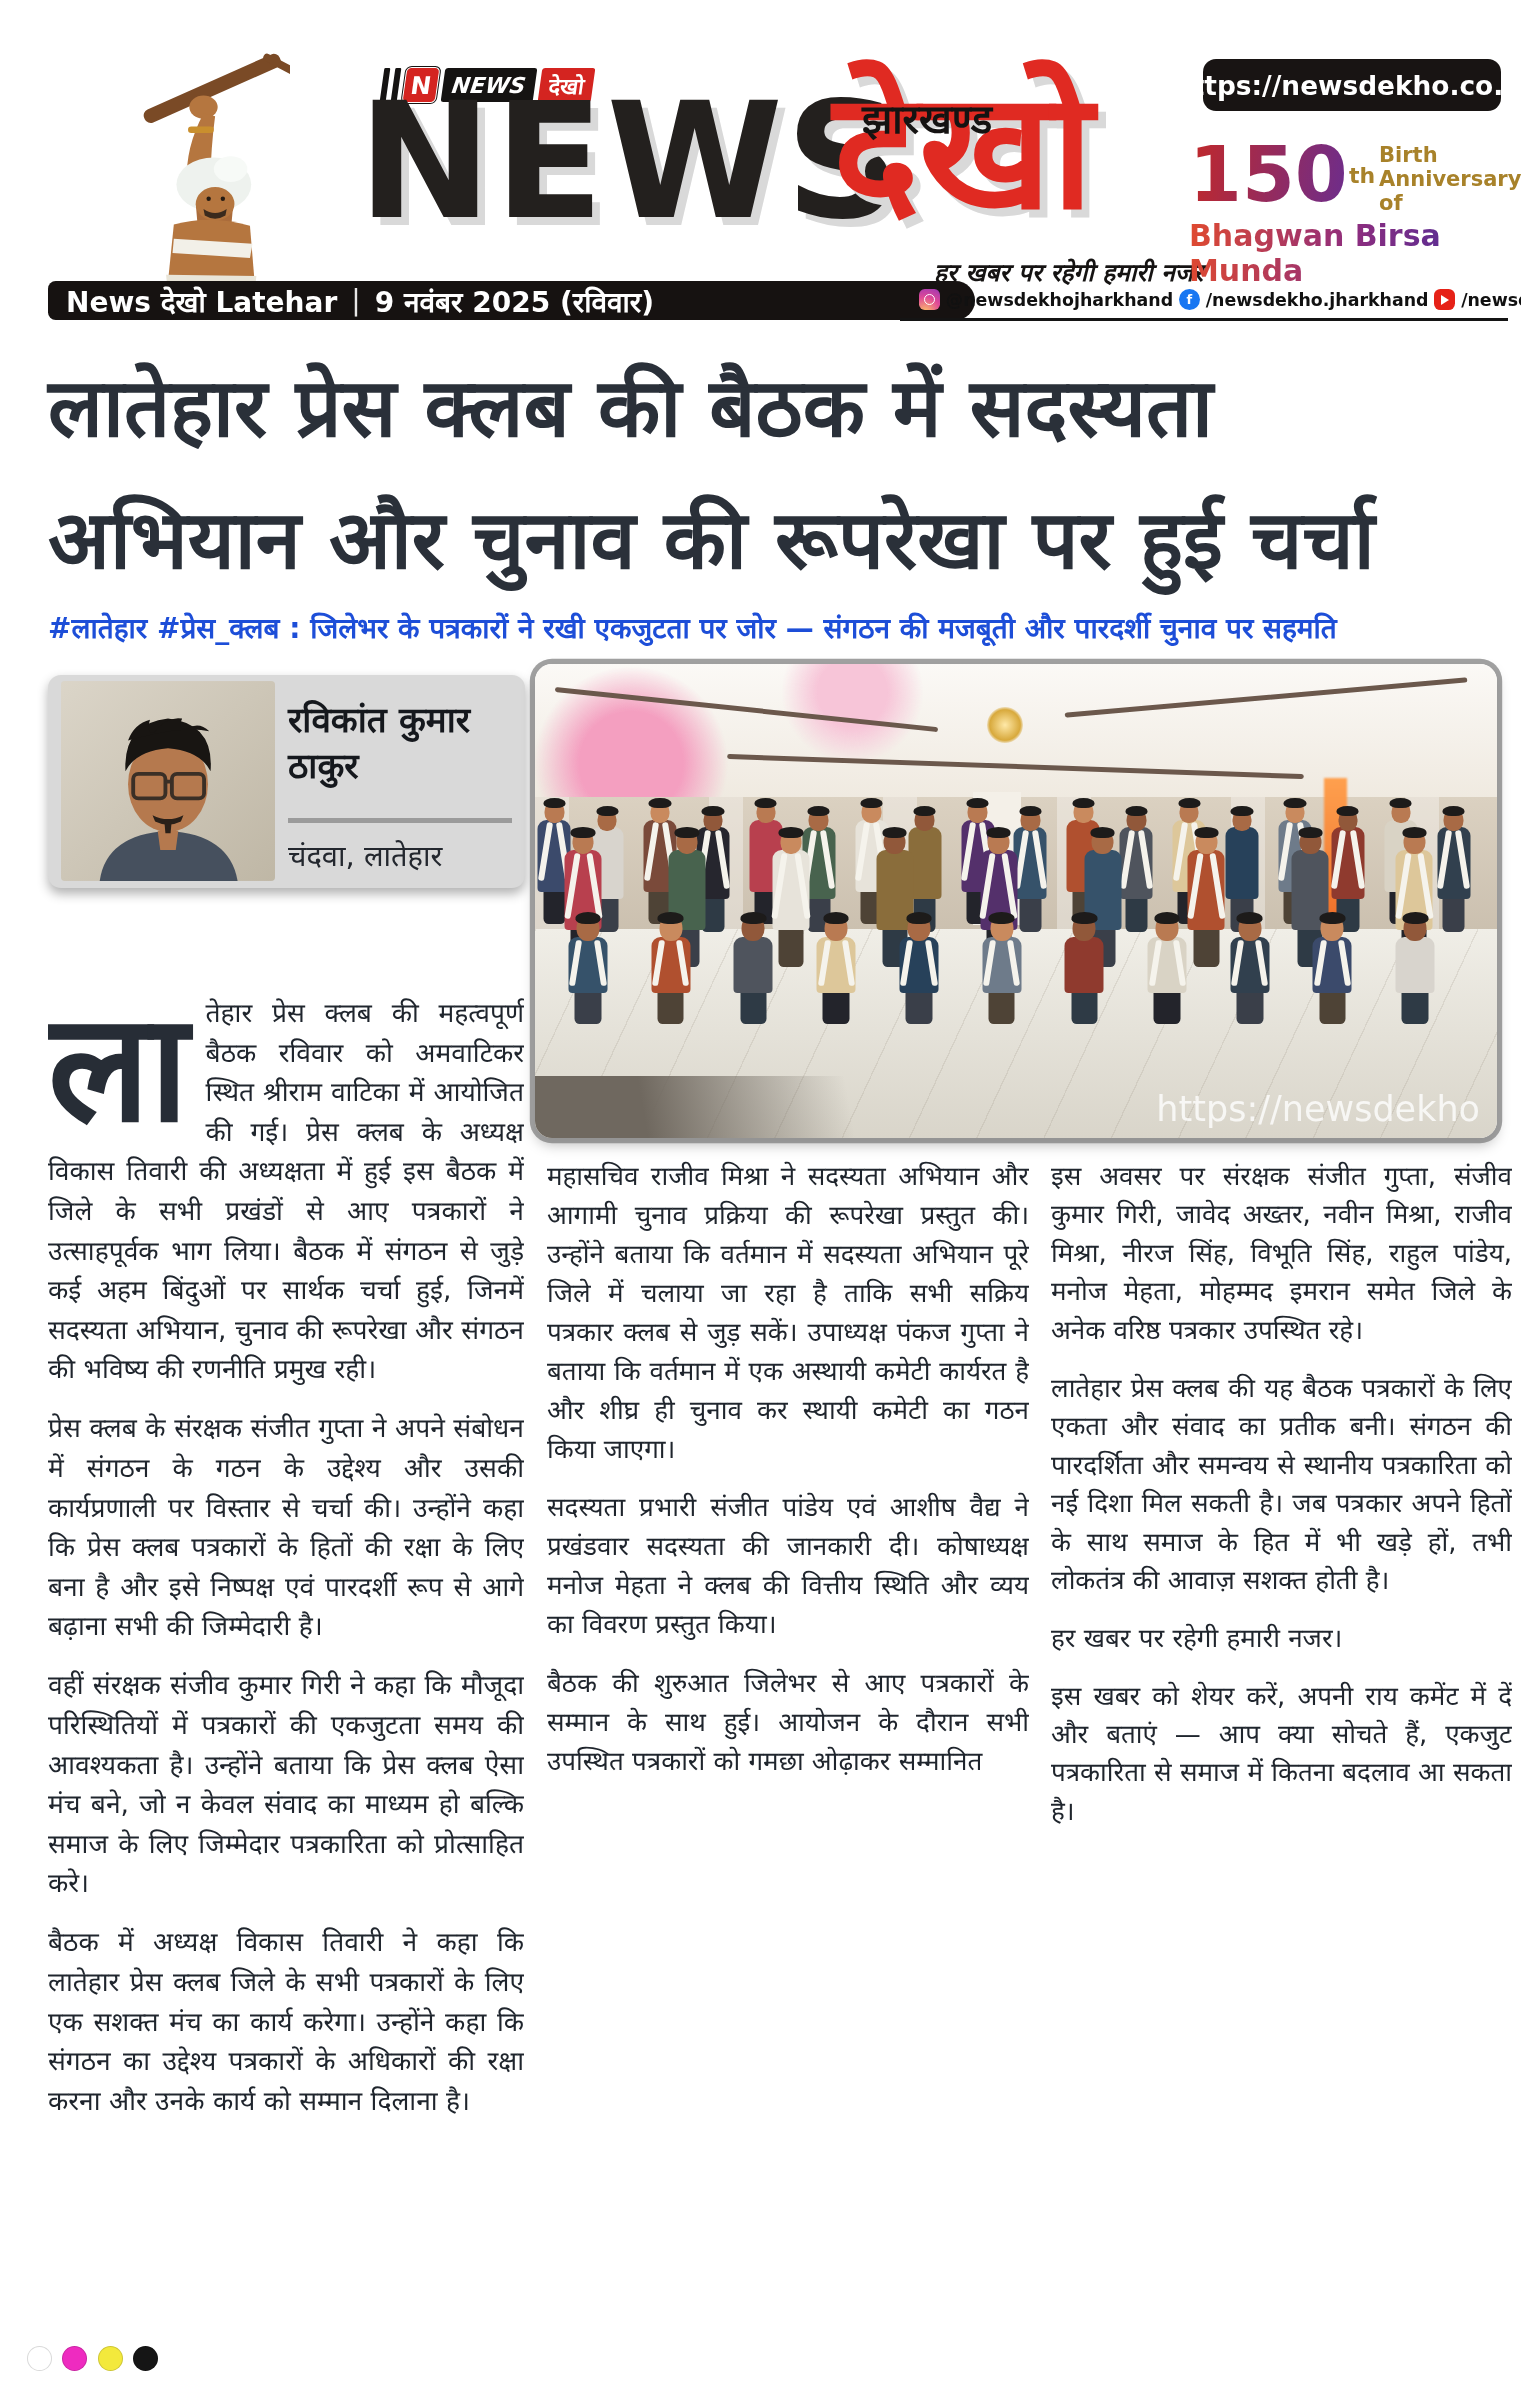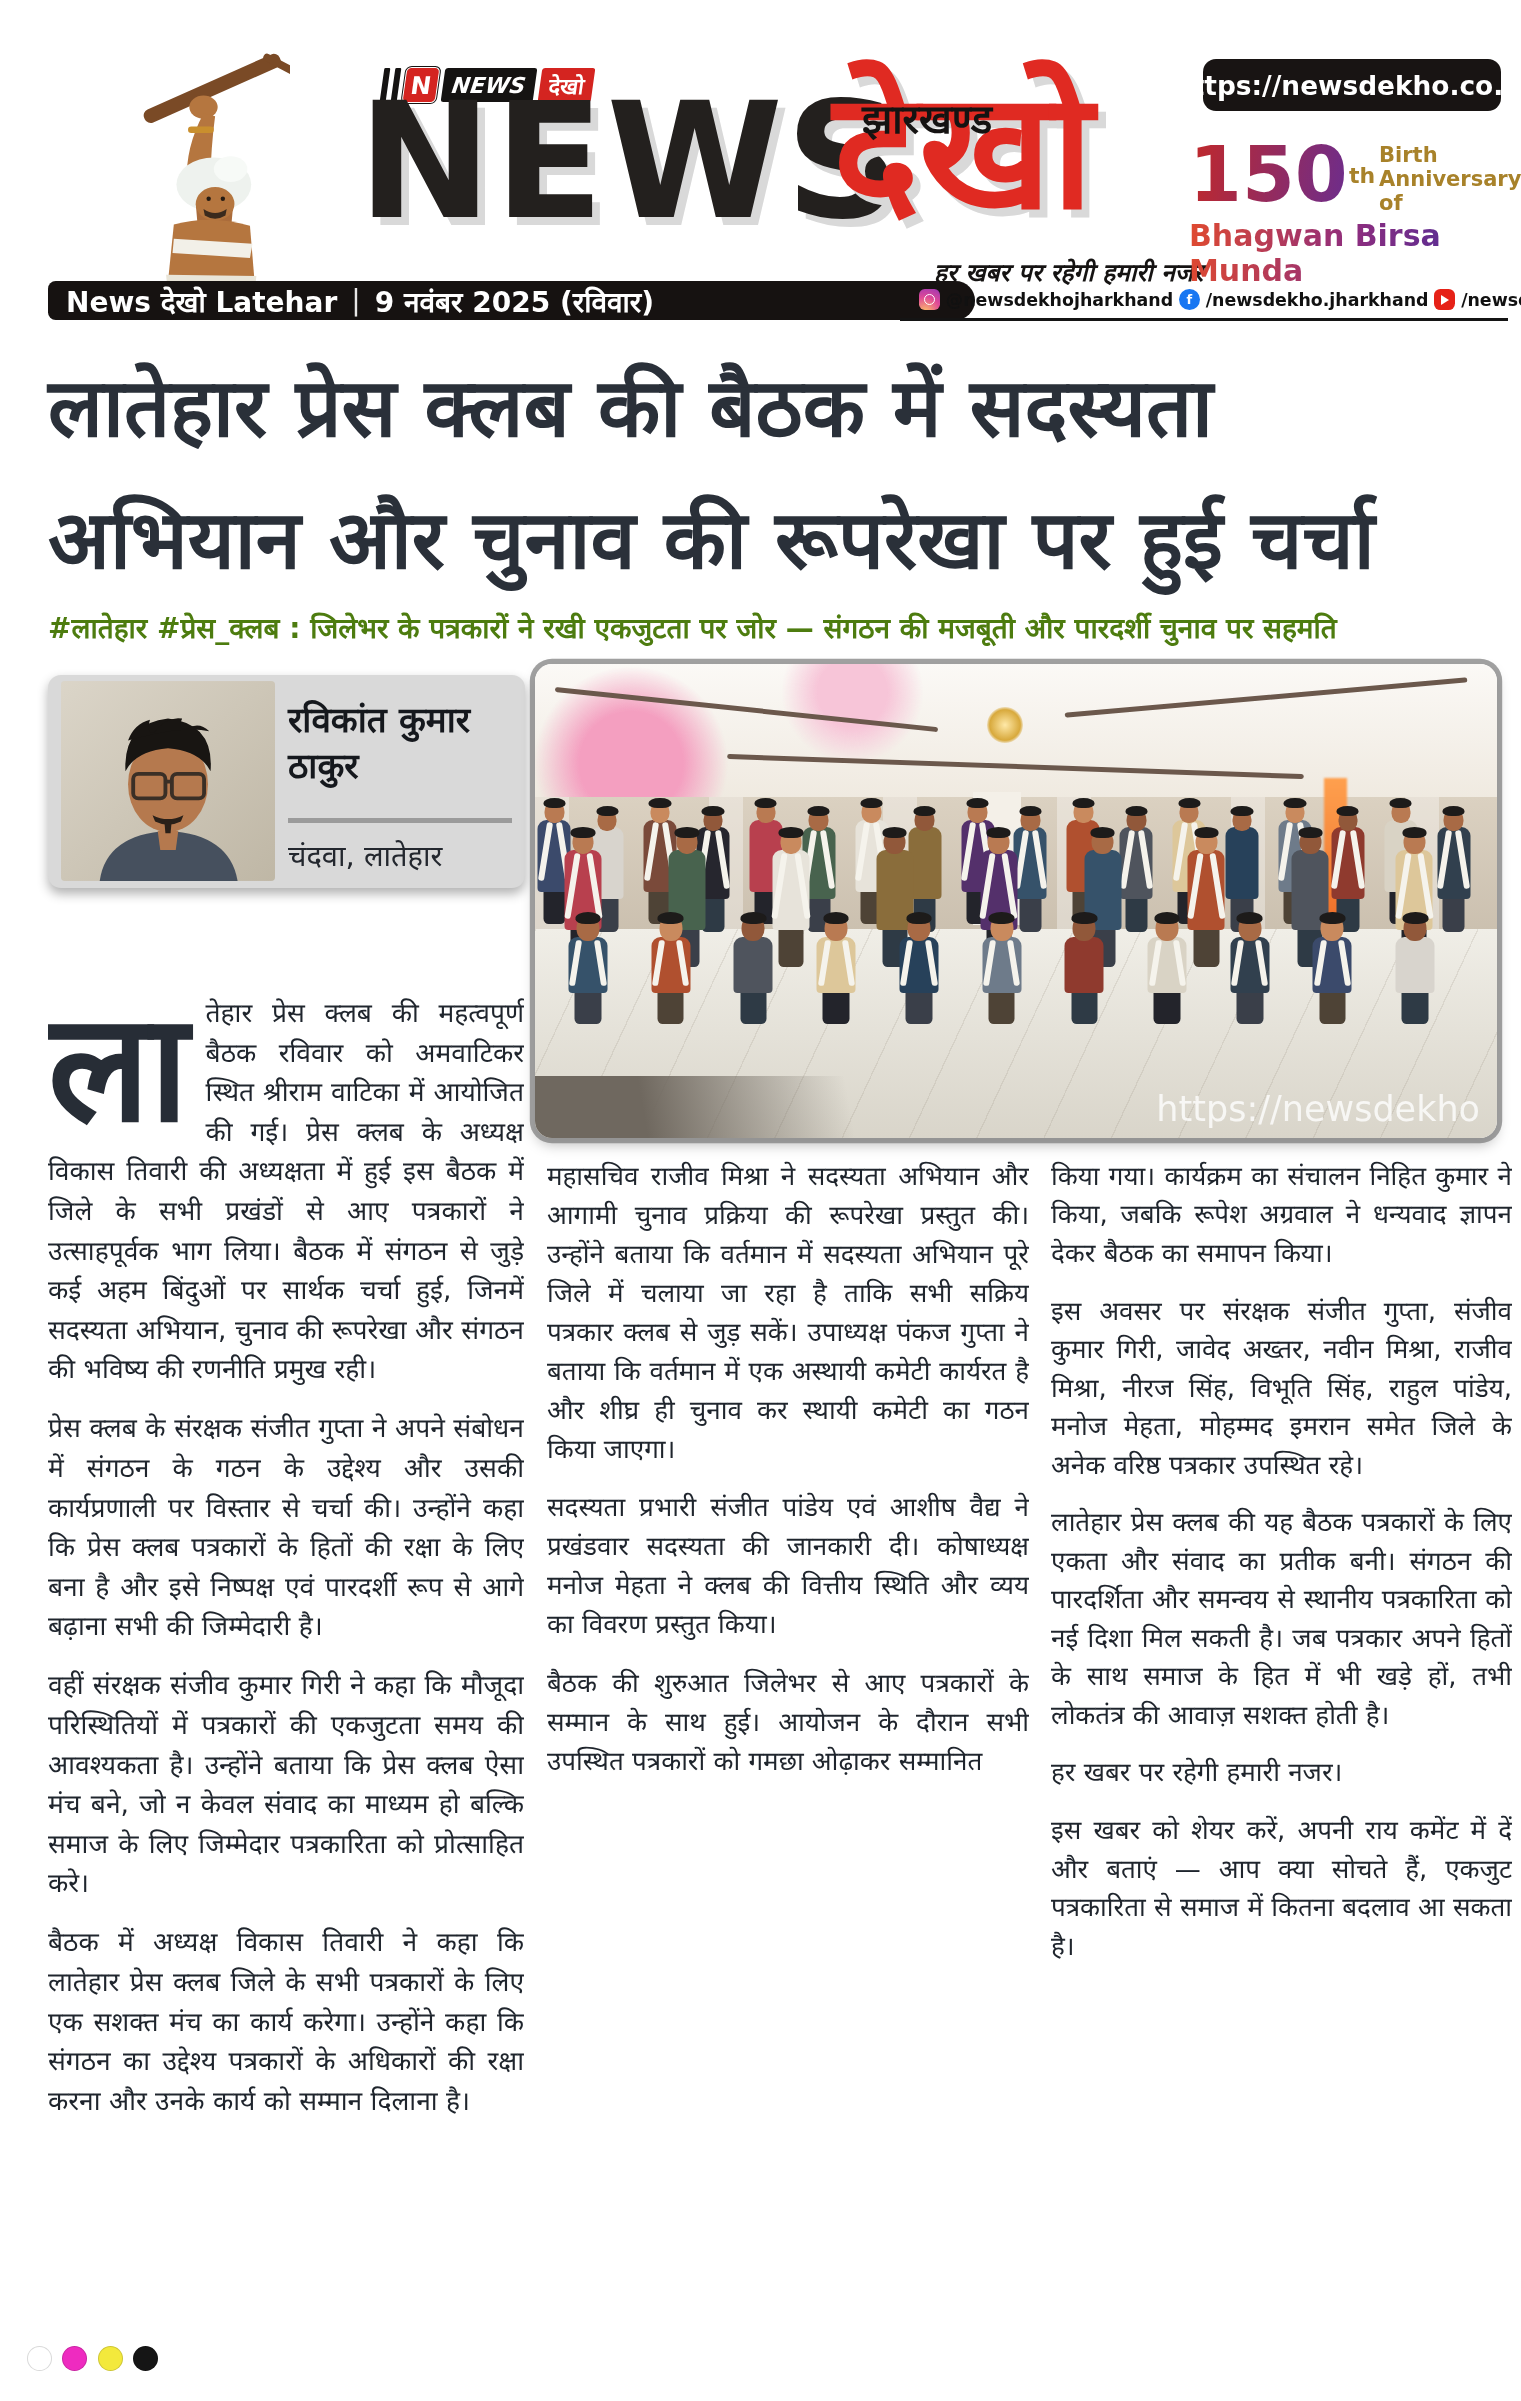--- a/index.html
+++ b/index.html
@@ -48,21 +48,21 @@
   .ig{background:radial-gradient(circle at 30% 110%,#fdc468,#df4996 55%,#9b36b7);border-radius:5.8px;}
   .ig::before{content:"";width:9.7px;height:9.7px;border:1.9px solid #fff;border-radius:50%;}
   .fb{background:#1877f2;}
   .yt{background:#e62117;border-radius:6.4px;}
   .yt::before{content:"";border-left:8.4px solid #fff;border-top:5.2px solid transparent;border-bottom:5.2px solid transparent;}
   #social-rule{position:absolute;left:900px;top:318px;width:608px;height:2.6px;background:#141414;}
 
   
   #headline{position:absolute;left:48px;top:342px;width:1444px;color:#2a3039;font-weight:800;
             font-size:81px;line-height:132px;}
-  #subheadline{position:absolute;left:48px;top:608px;width:1457px;font-size:28px;font-weight:bold;color:#4d7c0f;}
+  #subheadline{position:absolute;left:48px;top:608px;width:1457px;font-size:28px;font-weight:bold;color:#1d4ed8;}
 
   
   #reporter-card{position:absolute;left:48px;top:675px;width:477px;height:213px;background:#d9d9d9;
                  border-radius:13px;box-shadow:0 5.2px 10.3px rgba(0,0,0,.3);}
   #reporter-photo{position:absolute;left:13px;top:6.4px;width:214px;height:200px;border-radius:3.9px;overflow:hidden;}
   #reporter-name{position:absolute;left:240px;top:23px;width:226px;font-size:35px;font-weight:bold;
                  line-height:1.3;color:#15181d;}
   #reporter-rule{position:absolute;left:240px;top:143px;width:224px;height:4.5px;background:#9b9b9b;}
   #reporter-loc{position:absolute;left:240px;top:160px;font-size:29px;color:#23272e;}
 
@@ -504,21 +504,20 @@
     <p>बैठक में अध्यक्ष विकास तिवारी ने कहा कि लातेहार प्रेस क्लब जिले के सभी पत्रकारों के लिए एक सशक्त मंच का कार्य करेगा। उन्होंने कहा कि संगठन का उद्देश्य पत्रकारों के अधिकारों की रक्षा करना और उनके कार्य को सम्मान दिलाना है।</p>
   </div>
 
   <div id="col2" class="col">
     <p>महासचिव राजीव मिश्रा ने सदस्यता अभियान और आगामी चुनाव प्रक्रिया की रूपरेखा प्रस्तुत की। उन्होंने बताया कि वर्तमान में सदस्यता अभियान पूरे जिले में चलाया जा रहा है ताकि सभी सक्रिय पत्रकार क्लब से जुड़ सकें। उपाध्यक्ष पंकज गुप्ता ने बताया कि वर्तमान में एक अस्थायी कमेटी कार्यरत है और शीघ्र ही चुनाव कर स्थायी कमेटी का गठन किया जाएगा।</p>
     <p>सदस्यता प्रभारी संजीत पांडेय एवं आशीष वैद्य ने प्रखंडवार सदस्यता की जानकारी दी। कोषाध्यक्ष मनोज मेहता ने क्लब की वित्तीय स्थिति और व्यय का विवरण प्रस्तुत किया।</p>
     <p>बैठक की शुरुआत जिलेभर से आए पत्रकारों के सम्मान के साथ हुई। आयोजन के दौरान सभी उपस्थित पत्रकारों को गमछा ओढ़ाकर सम्मानित</p>
   </div>
 
   <div id="col3" class="col">
-    <p>किया गया। कार्यक्रम का संचालन निहित कुमार ने किया, जबकि रूपेश अग्रवाल ने धन्यवाद ज्ञापन देकर बैठक का समापन किया।</p>
     <p>इस अवसर पर संरक्षक संजीत गुप्ता, संजीव कुमार गिरी, जावेद अख्तर, नवीन मिश्रा, राजीव मिश्रा, नीरज सिंह, विभूति सिंह, राहुल पांडेय, मनोज मेहता, मोहम्मद इमरान समेत जिले के अनेक वरिष्ठ पत्रकार उपस्थित रहे।</p>
     <p>लातेहार प्रेस क्लब की यह बैठक पत्रकारों के लिए एकता और संवाद का प्रतीक बनी। संगठन की पारदर्शिता और समन्वय से स्थानीय पत्रकारिता को नई दिशा मिल सकती है। जब पत्रकार अपने हितों के साथ समाज के हित में भी खड़े हों, तभी लोकतंत्र की आवाज़ सशक्त होती है।</p>
     <p>हर खबर पर रहेगी हमारी नजर।</p>
     <p>इस खबर को शेयर करें, अपनी राय कमेंट में दें और बताएं — आप क्या सोचते हैं, एकजुट पत्रकारिता से समाज में कितना बदलाव आ सकता है।</p>
   </div>
 
   <div id="print-dots">
     <span class="dot" style="background: rgb(255, 255, 255);"></span>
     <span class="dot" style="background: rgb(238, 43, 192);"></span>
     <span class="dot" style="background: rgb(243, 233, 60);"></span>

